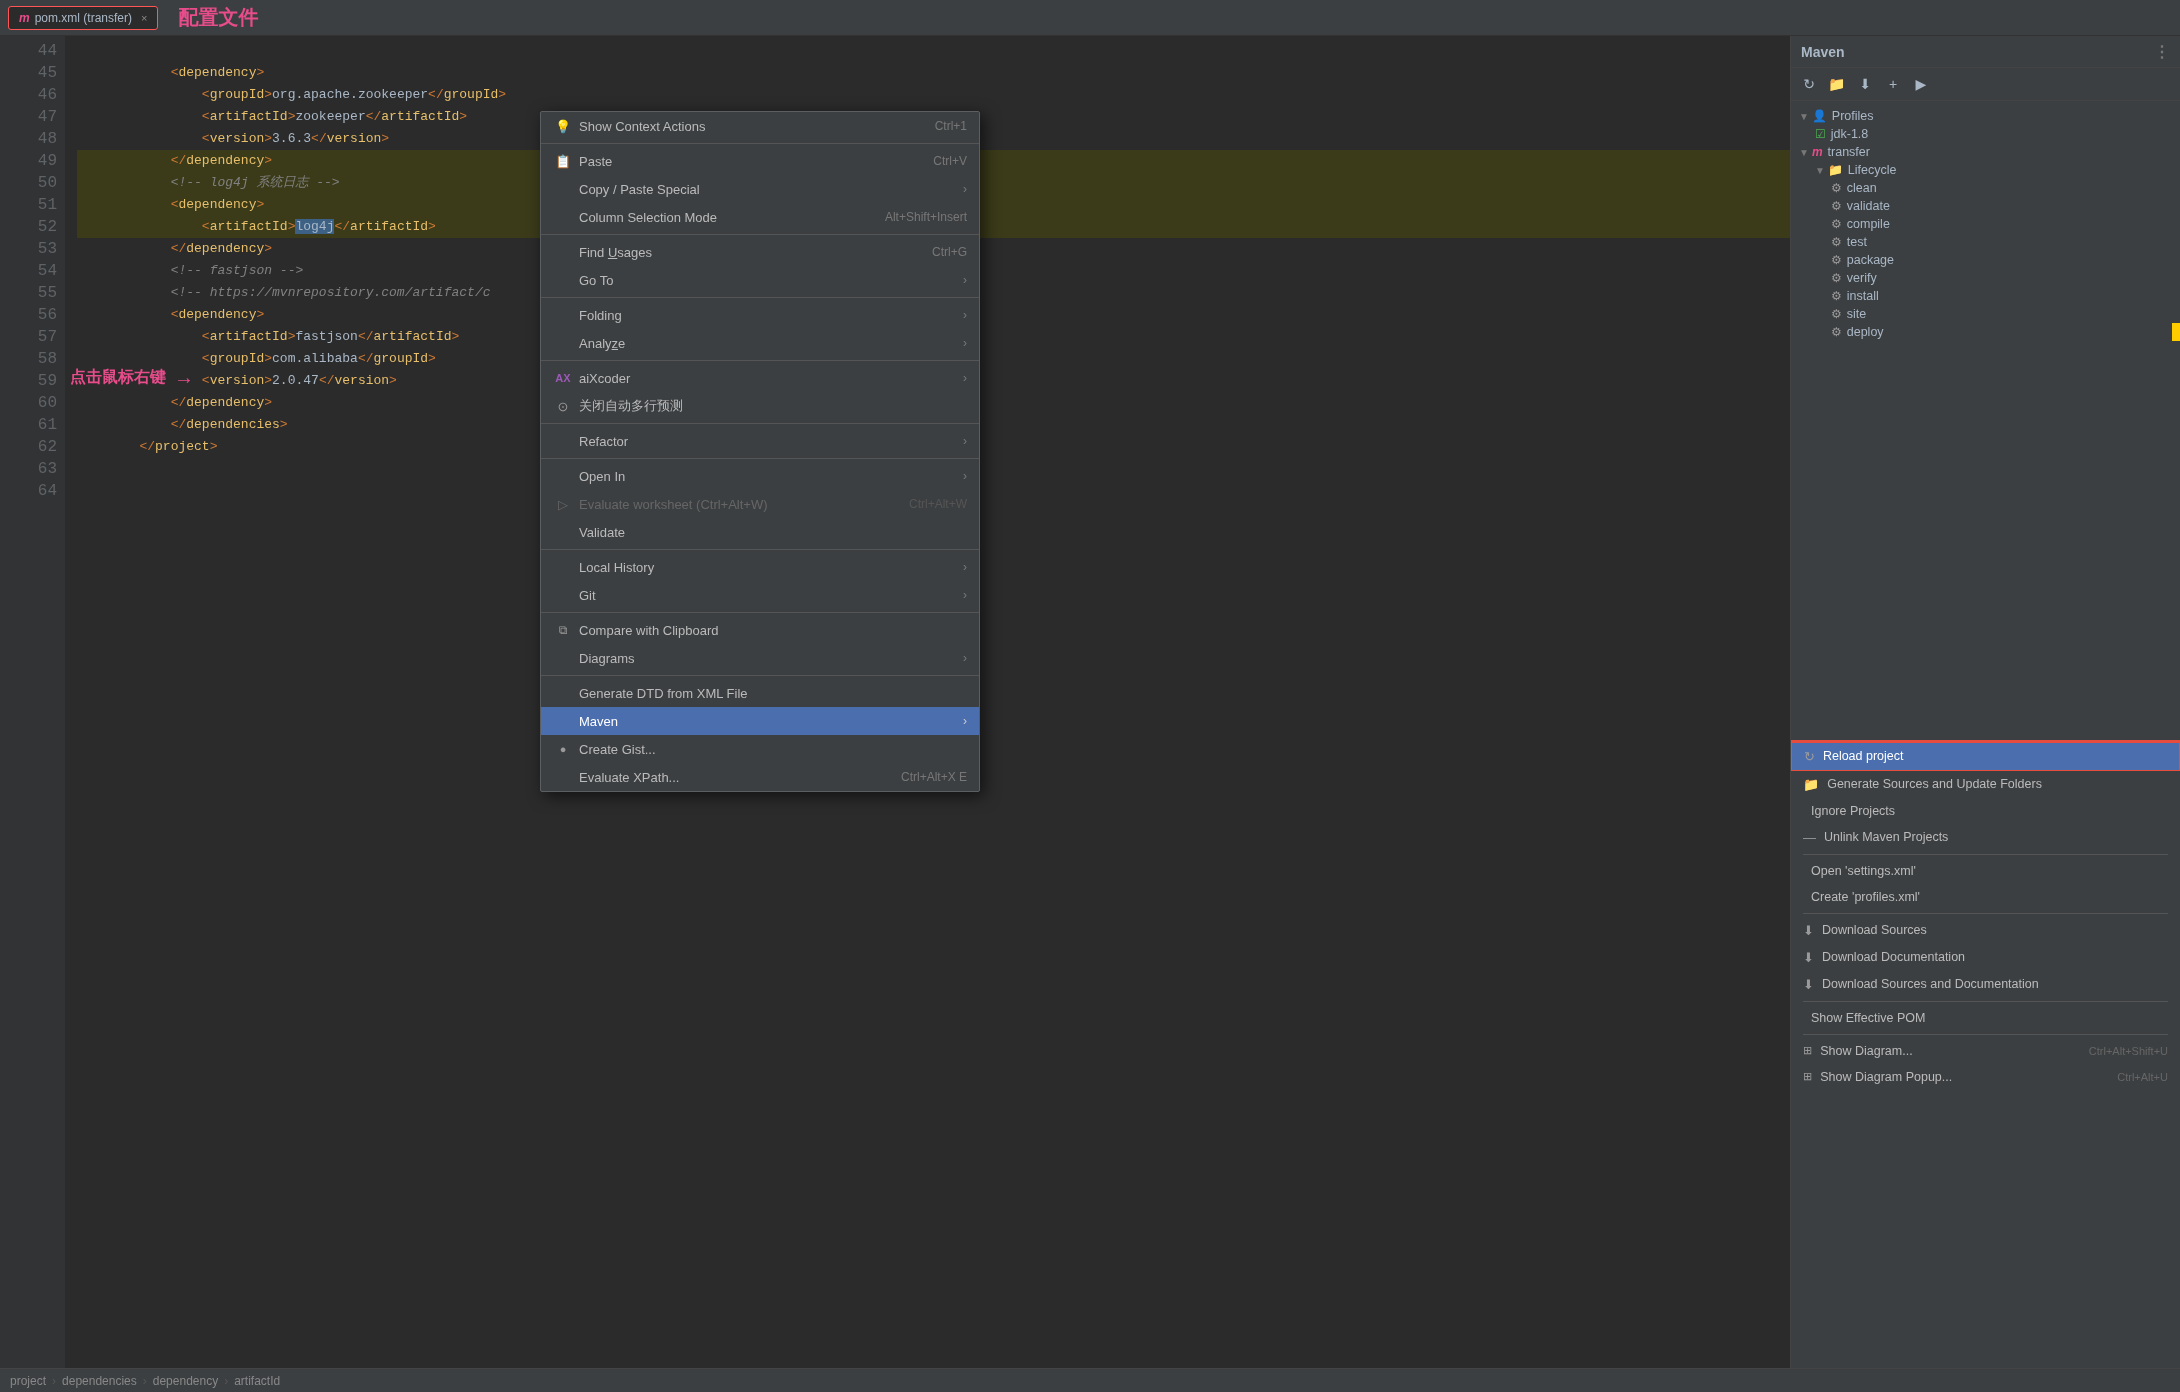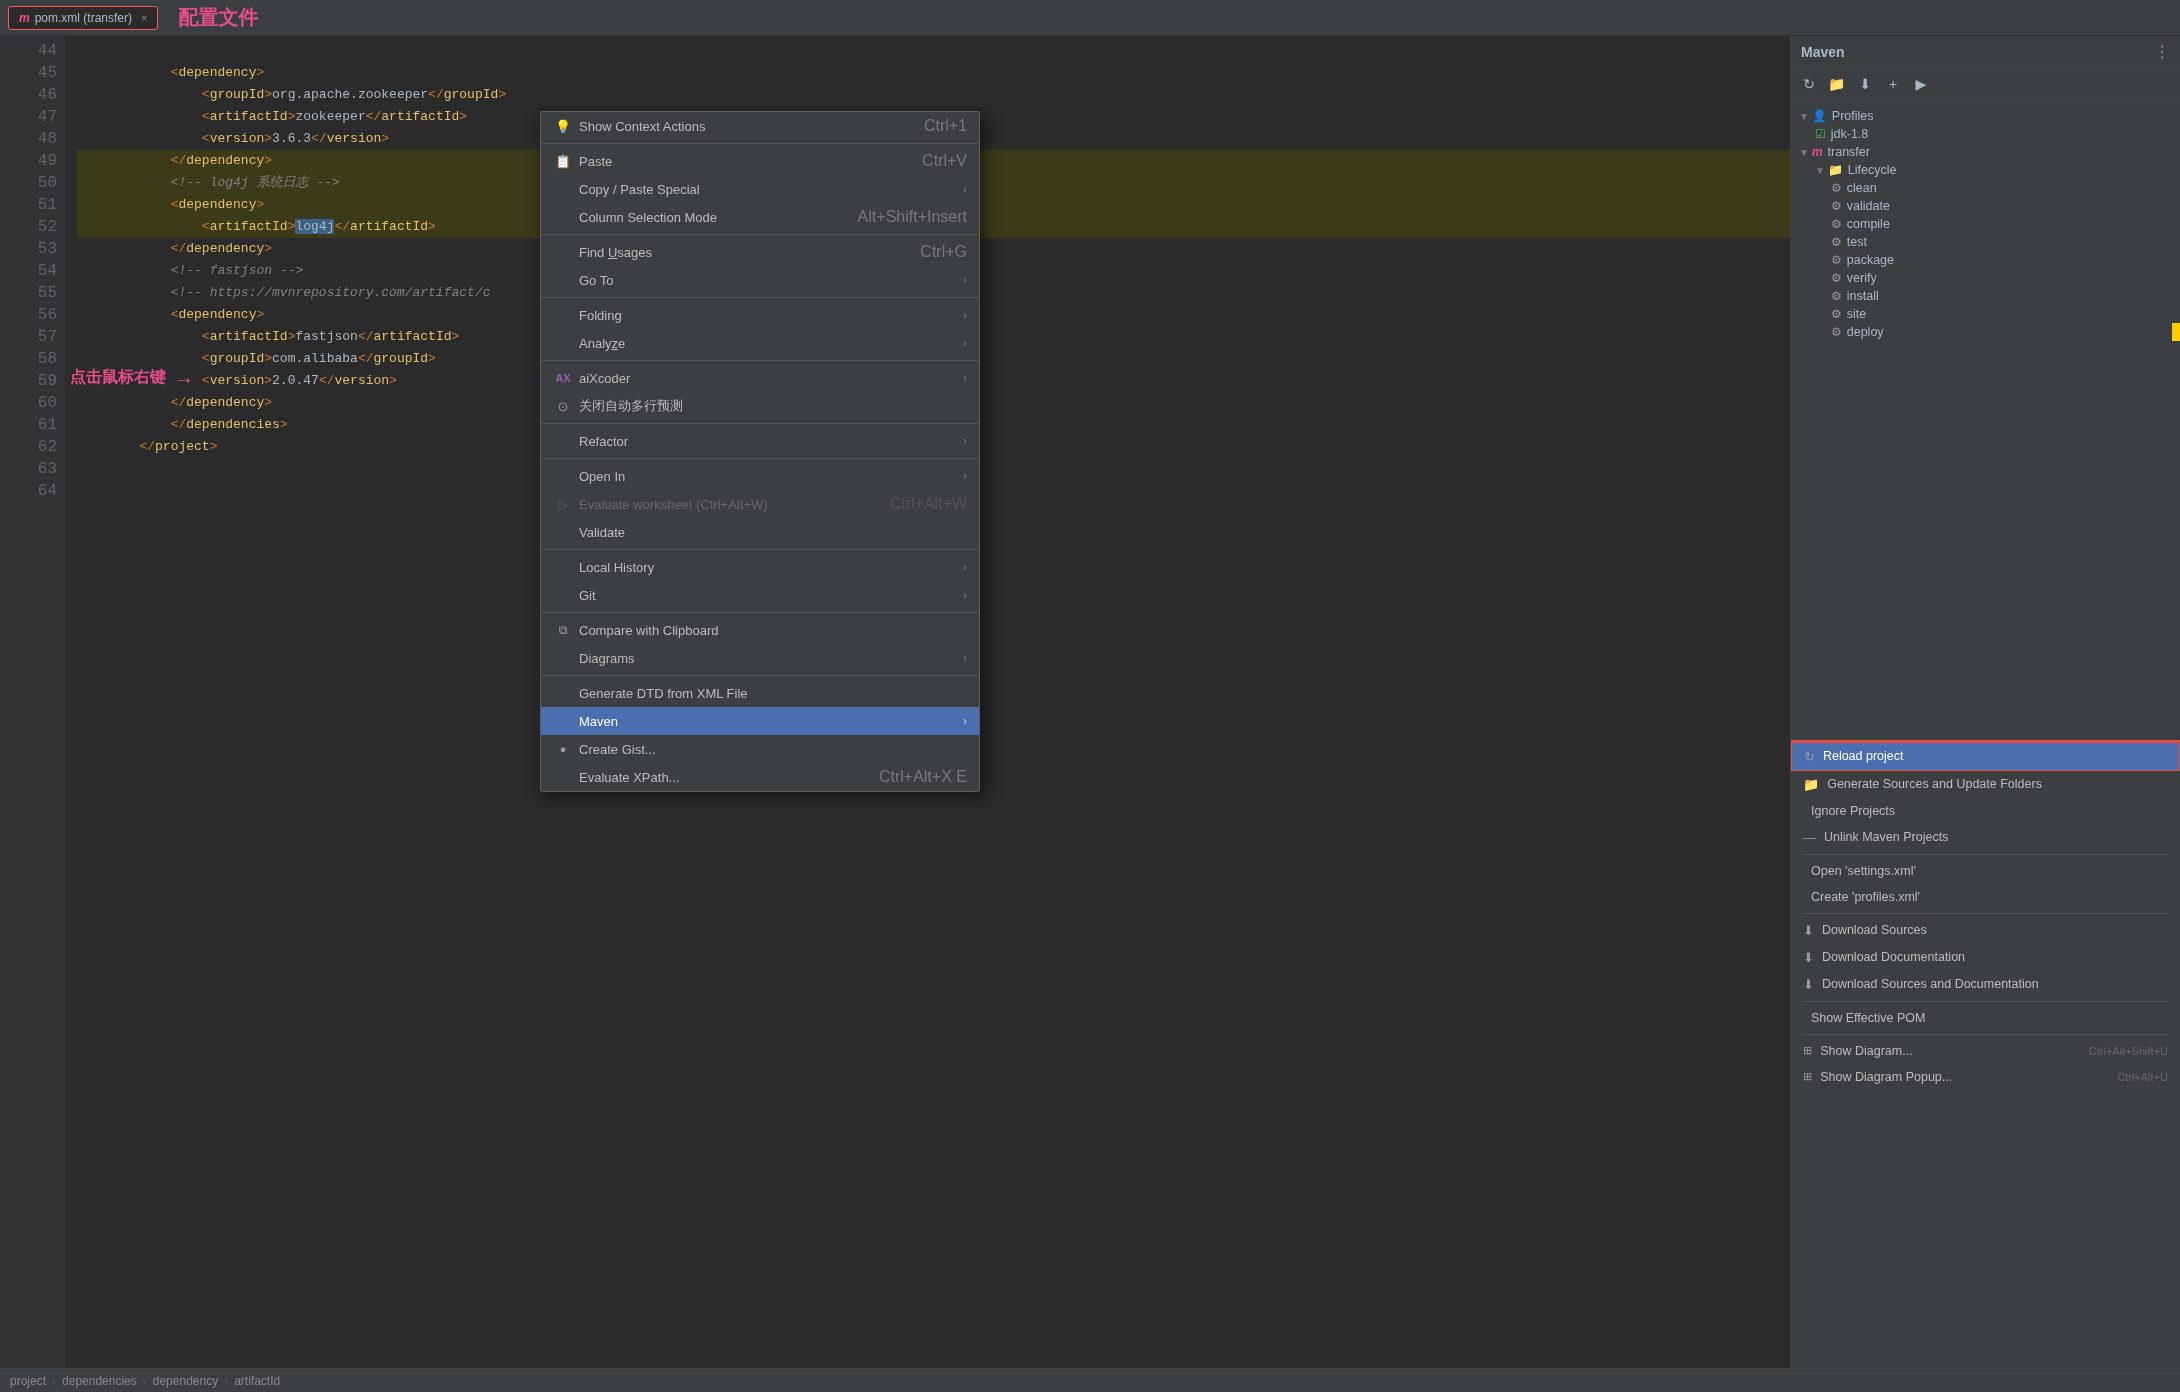--- a/index.html
+++ b/index.html
@@ -202,21 +202,21 @@
       margin-right: 6px;
       color: #9a9a9a;
       font-size: 13px;
       display: inline-flex;
       align-items: center;
       justify-content: center;
     }
     .menu-item .menu-shortcut {
       margin-left: auto;
       color: #777;
-      font-size: 16px;
+      font-size: 12px;
     }
     .menu-item .menu-arrow {
       margin-left: auto;
       color: #777;
       font-size: 12px;
     }
     .menu-separator {
       height: 1px;
       background: #555;
       margin: 3px 0;

